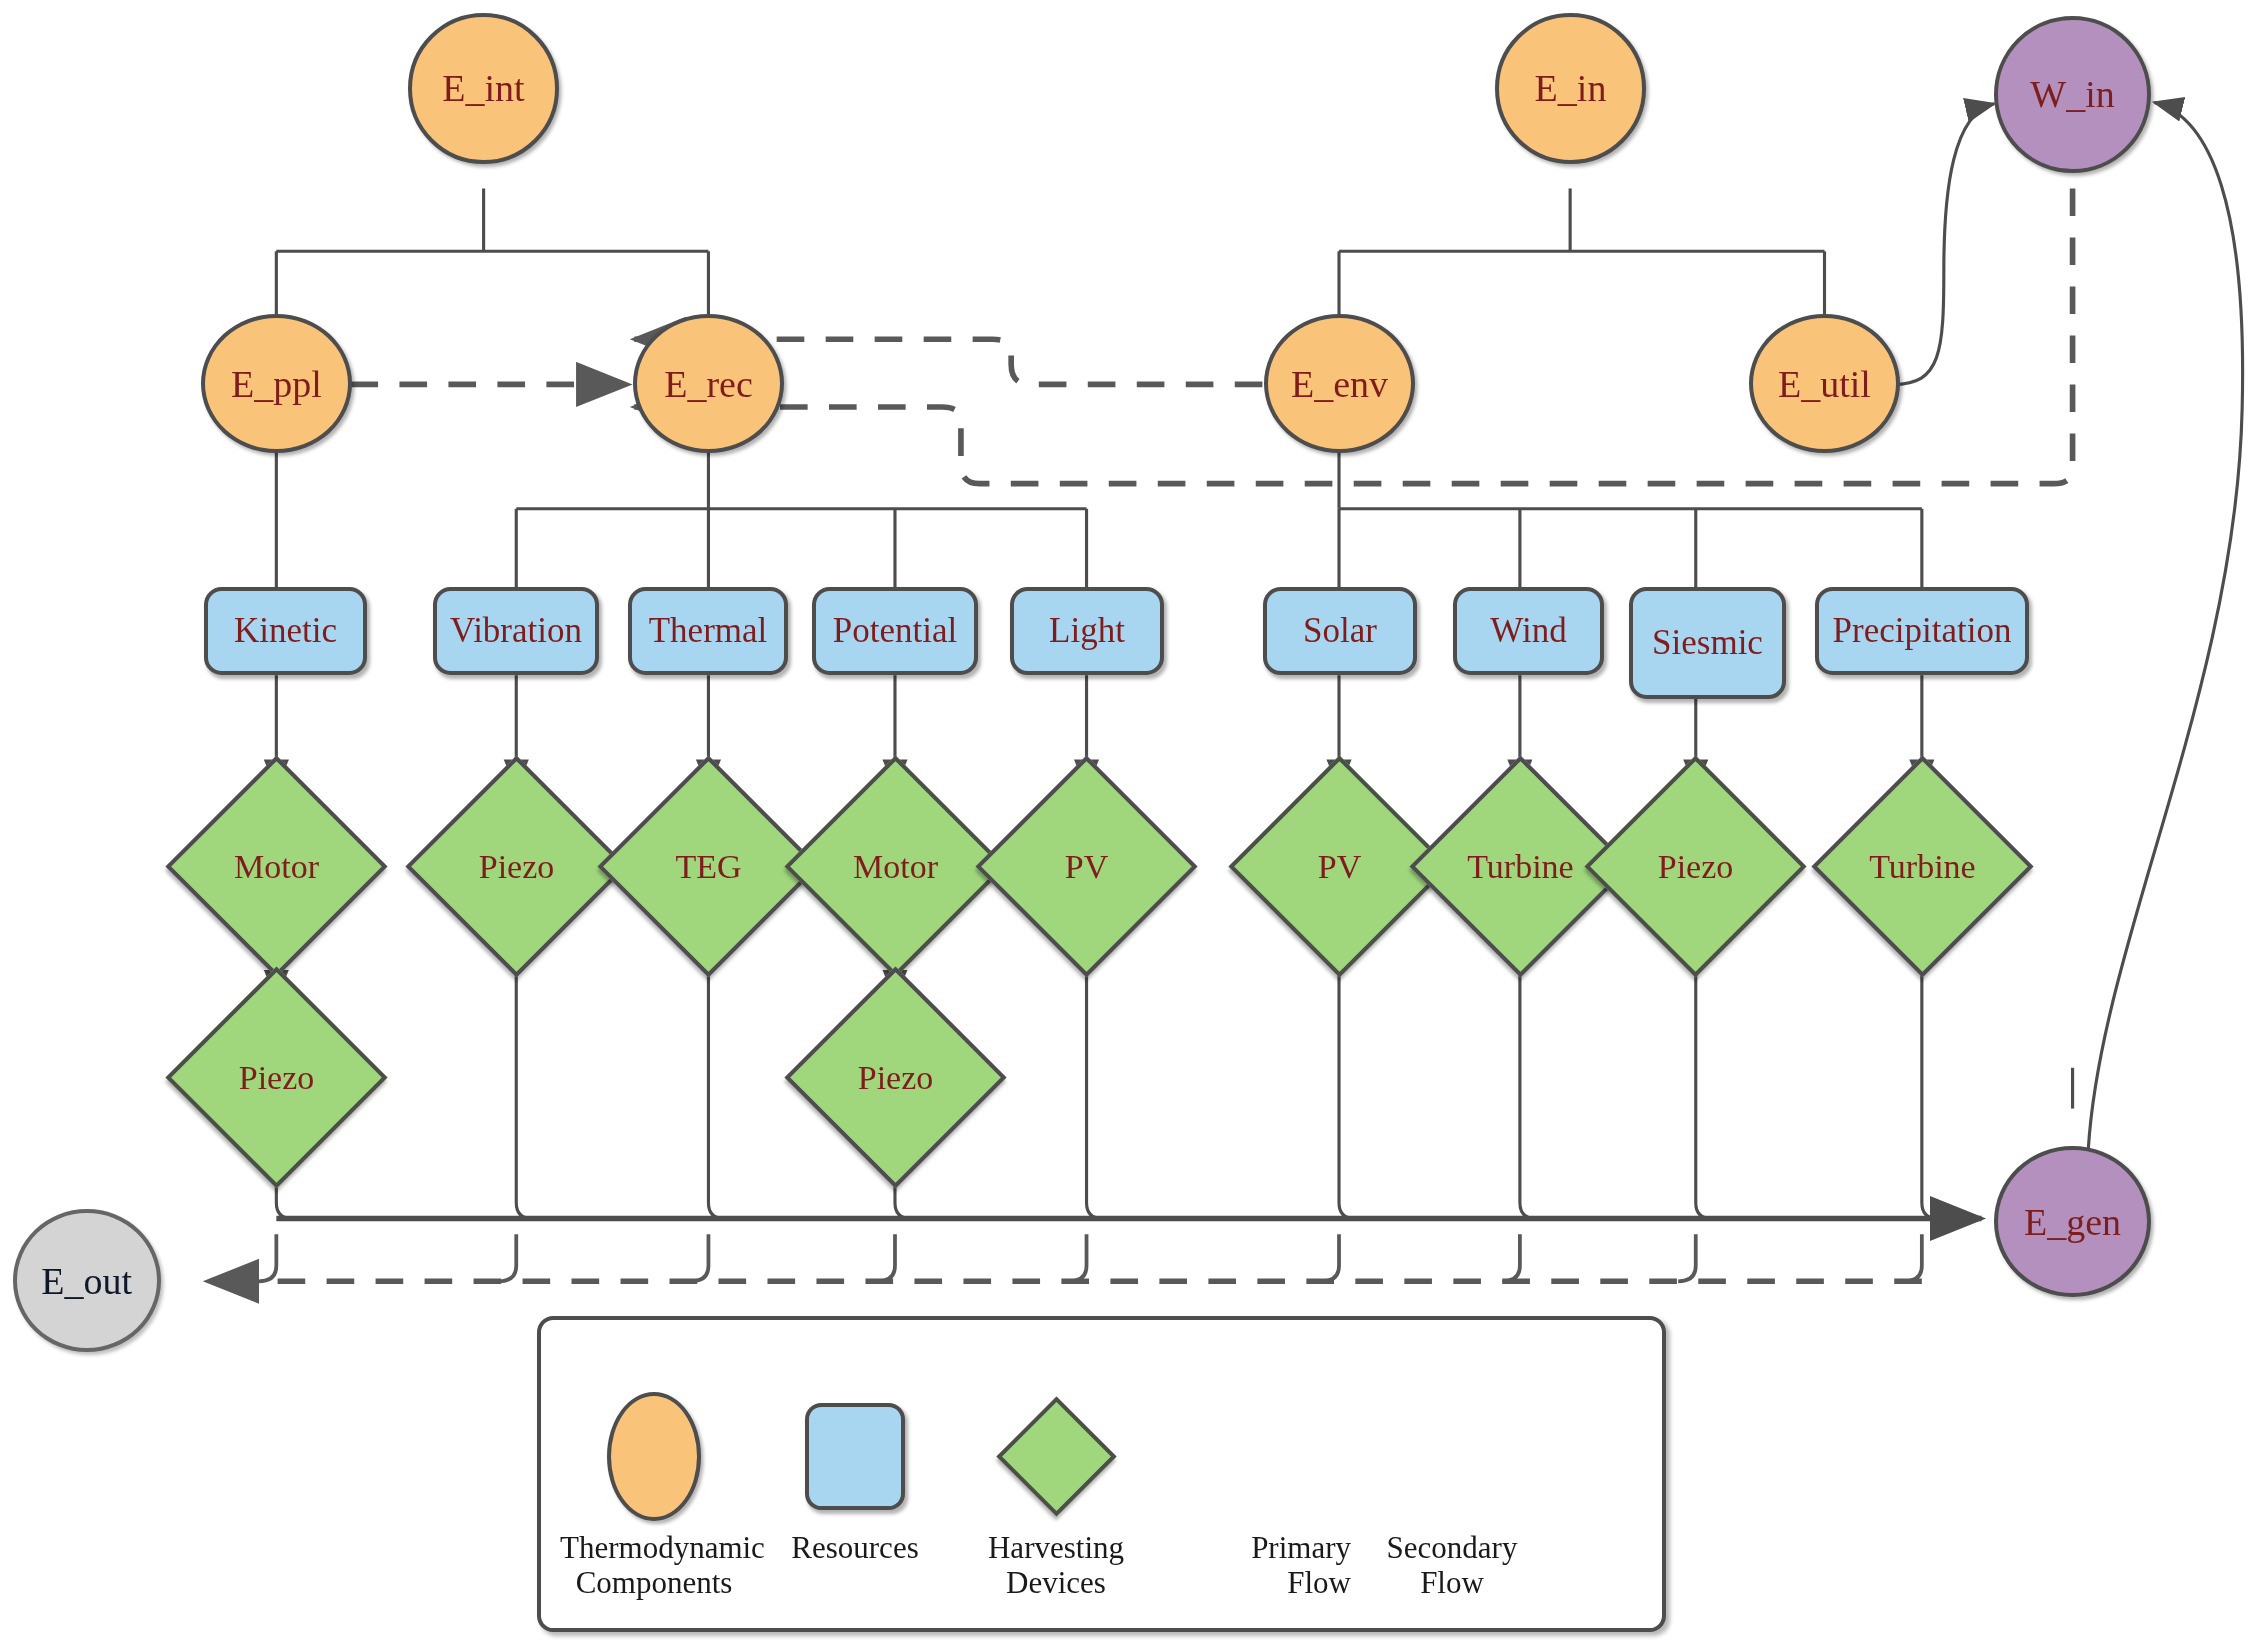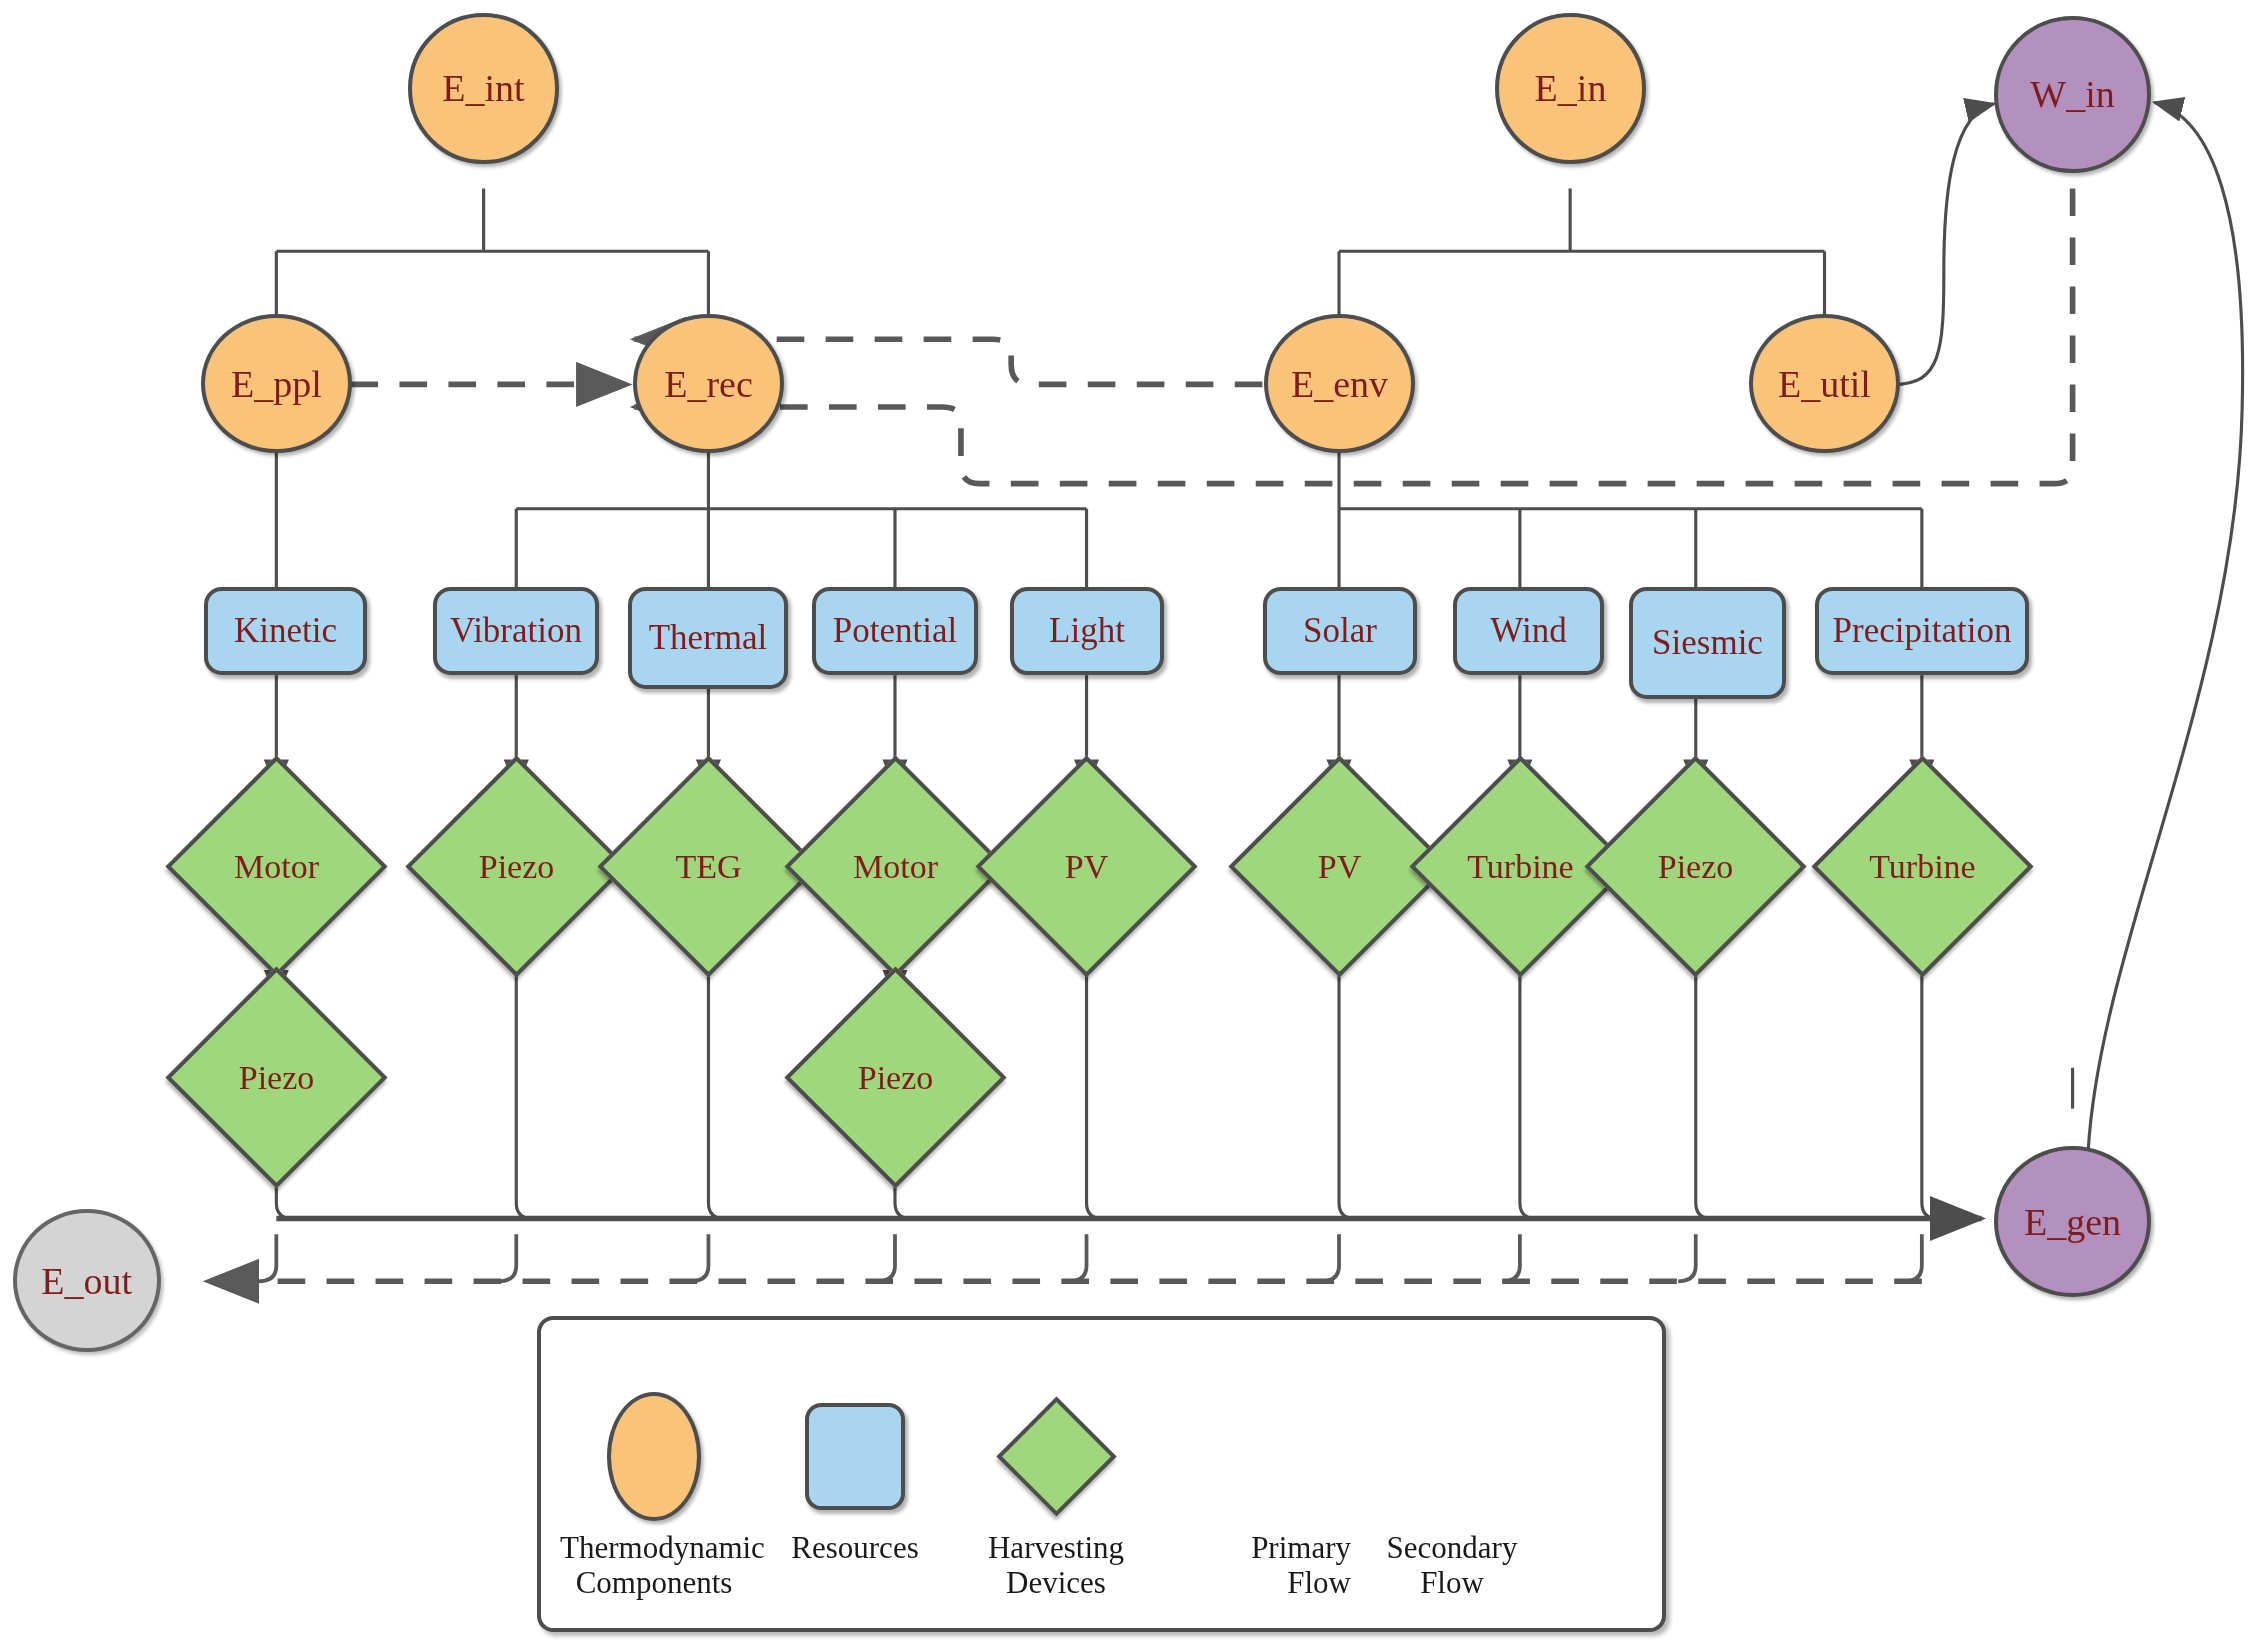--- a/index.html
+++ b/index.html
@@ -26,21 +26,21 @@
     background:#B490BE;
     border:4.4px solid #4d4d4d;
     font-size:38px;
     box-shadow:2.5px 3.1px 3.8px rgba(0,0,0,0.30);
   }
   .sink{
     border-radius:50%;
     background:#D4D4D4;
     border:4.4px solid #666666;
     font-size:38px;
-    color:#7f1d1d;
+    color:#0f172a;
     box-shadow:2.5px 3.1px 3.8px rgba(0,0,0,0.25);
   }
 
   
   .resource{
     background:#A8D5F0;
     border:4.4px solid #4d4d4d;
     border-radius:17.6px;
     font-size:35px;
     box-shadow:2.5px 3.1px 3.8px rgba(0,0,0,0.30);
@@ -222,21 +222,21 @@
   <div class="node sink" style="left:12.6px;top:1209px;width:148px;height:143px;">
     <span>E_out</span>
   </div>
 
   <div class="node resource" style="left:204px;top:587px;width:163px;height:88px;">
     <span>Kinetic</span>
   </div>
   <div class="node resource" style="left:433px;top:587px;width:166px;height:88px;">
     <span>Vibration</span>
   </div>
-  <div class="node resource" style="left:628px;top:587px;width:160px;height:102px;">
+  <div class="node resource" style="left:628px;top:587px;width:160px;height:88px;">
     <span>Thermal</span>
   </div>
   <div class="node resource" style="left:812px;top:587px;width:166px;height:88px;">
     <span>Potential</span>
   </div>
   <div class="node resource" style="left:1010px;top:587px;width:154px;height:88px;">
     <span>Light</span>
   </div>
   <div class="node resource" style="left:1263px;top:587px;width:154px;height:88px;">
     <span>Solar</span>

